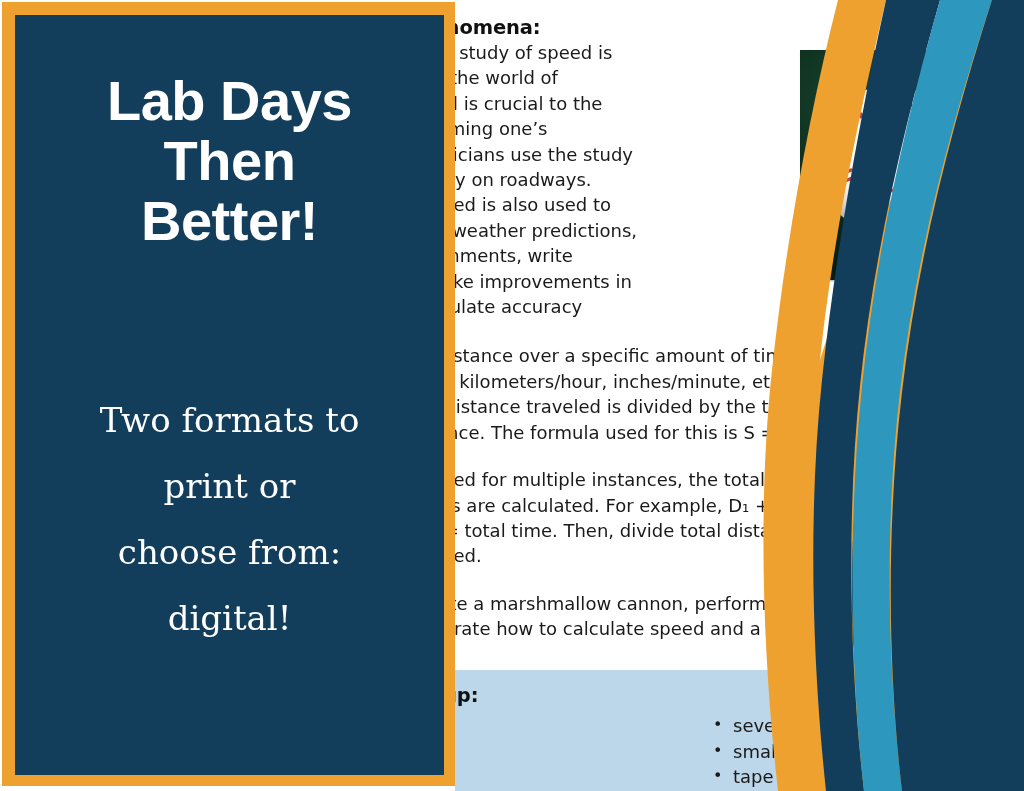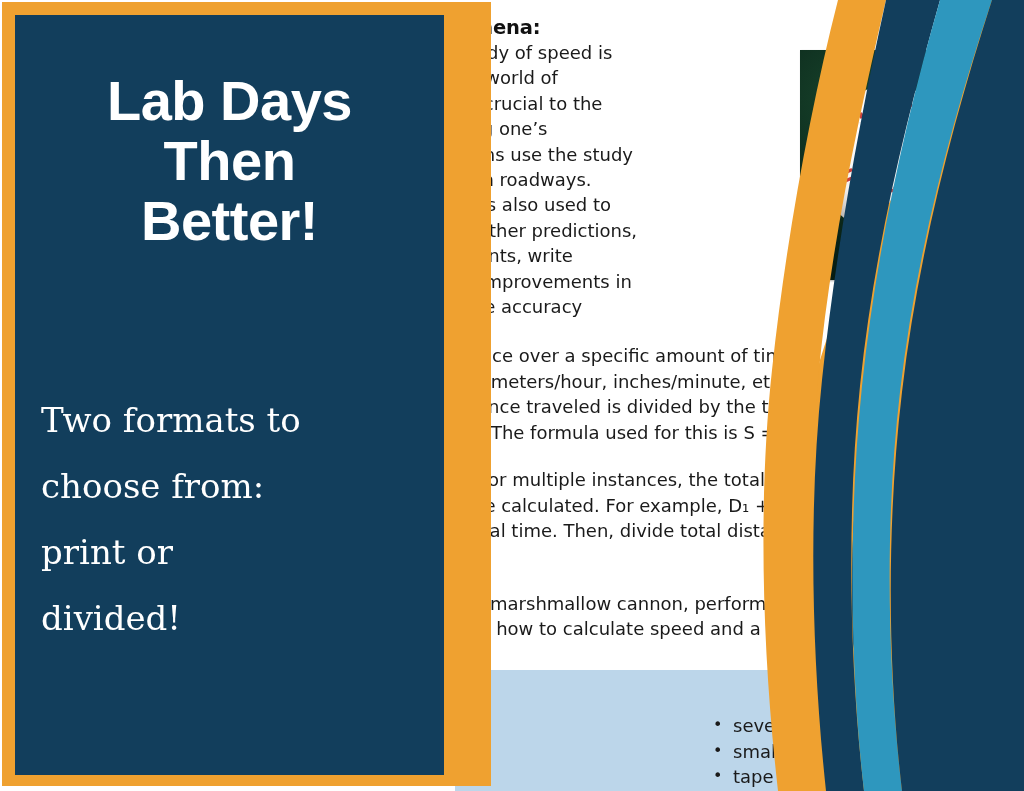--- a/index.html
+++ b/index.html
@@ -81,39 +81,38 @@
   .seam{position:absolute;left:0;top:0;width:148px;height:148px;}
 
   
   .swoosh{position:absolute;left:0;top:0;width:1024px;height:791px;z-index:3;pointer-events:none;}
 
   
   .left-frame{
     position:absolute;left:2px;top:2px;width:453px;height:784px;
     background:#efa130;
     z-index:6;
-    padding-left:36px;
   }
   .left-card{
     position:absolute;left:13px;top:13px;width:429px;height:760px;
     background:#123e5c;
     overflow:hidden;
   }
   .title{
     position:absolute;left:0;top:56px;width:429px;
     text-align:center;color:#ffffff;
     font-family:"Liberation Sans", sans-serif;
     font-weight:bold;
     font-size:56px;line-height:60px;
     letter-spacing:-0.5px;
   }
   .title .ln{display:block;}
   .subtitle{
     position:absolute;left:26px;top:372px;width:377px;
-    color:#ffffff;
+    text-align:center;color:#ffffff;
     font-family:"DejaVu Serif", serif;
     font-weight:normal;
     font-size:34px;line-height:66px;
   }
   .subtitle .ln{display:block;}
 </style>
 </head>
 <body>
 
 <div id="stage">
@@ -309,21 +308,21 @@
     <div class="left-card">
 
       <div class="title">
         <span class="ln">Lab Days</span>
         <span class="ln">Then</span>
         <span class="ln">Better!</span>
       </div>
 
       <div class="subtitle">
         <span class="ln">Two formats to</span>
+        <span class="ln">print or</span>
         <span class="ln">choose from:</span>
-        <span class="ln">print or</span>
-        <span class="ln">divided!</span>
+        <span class="ln">digital!</span>
       </div>
 
     </div>
   </div>
 
 </div>
 
 </body></html>

